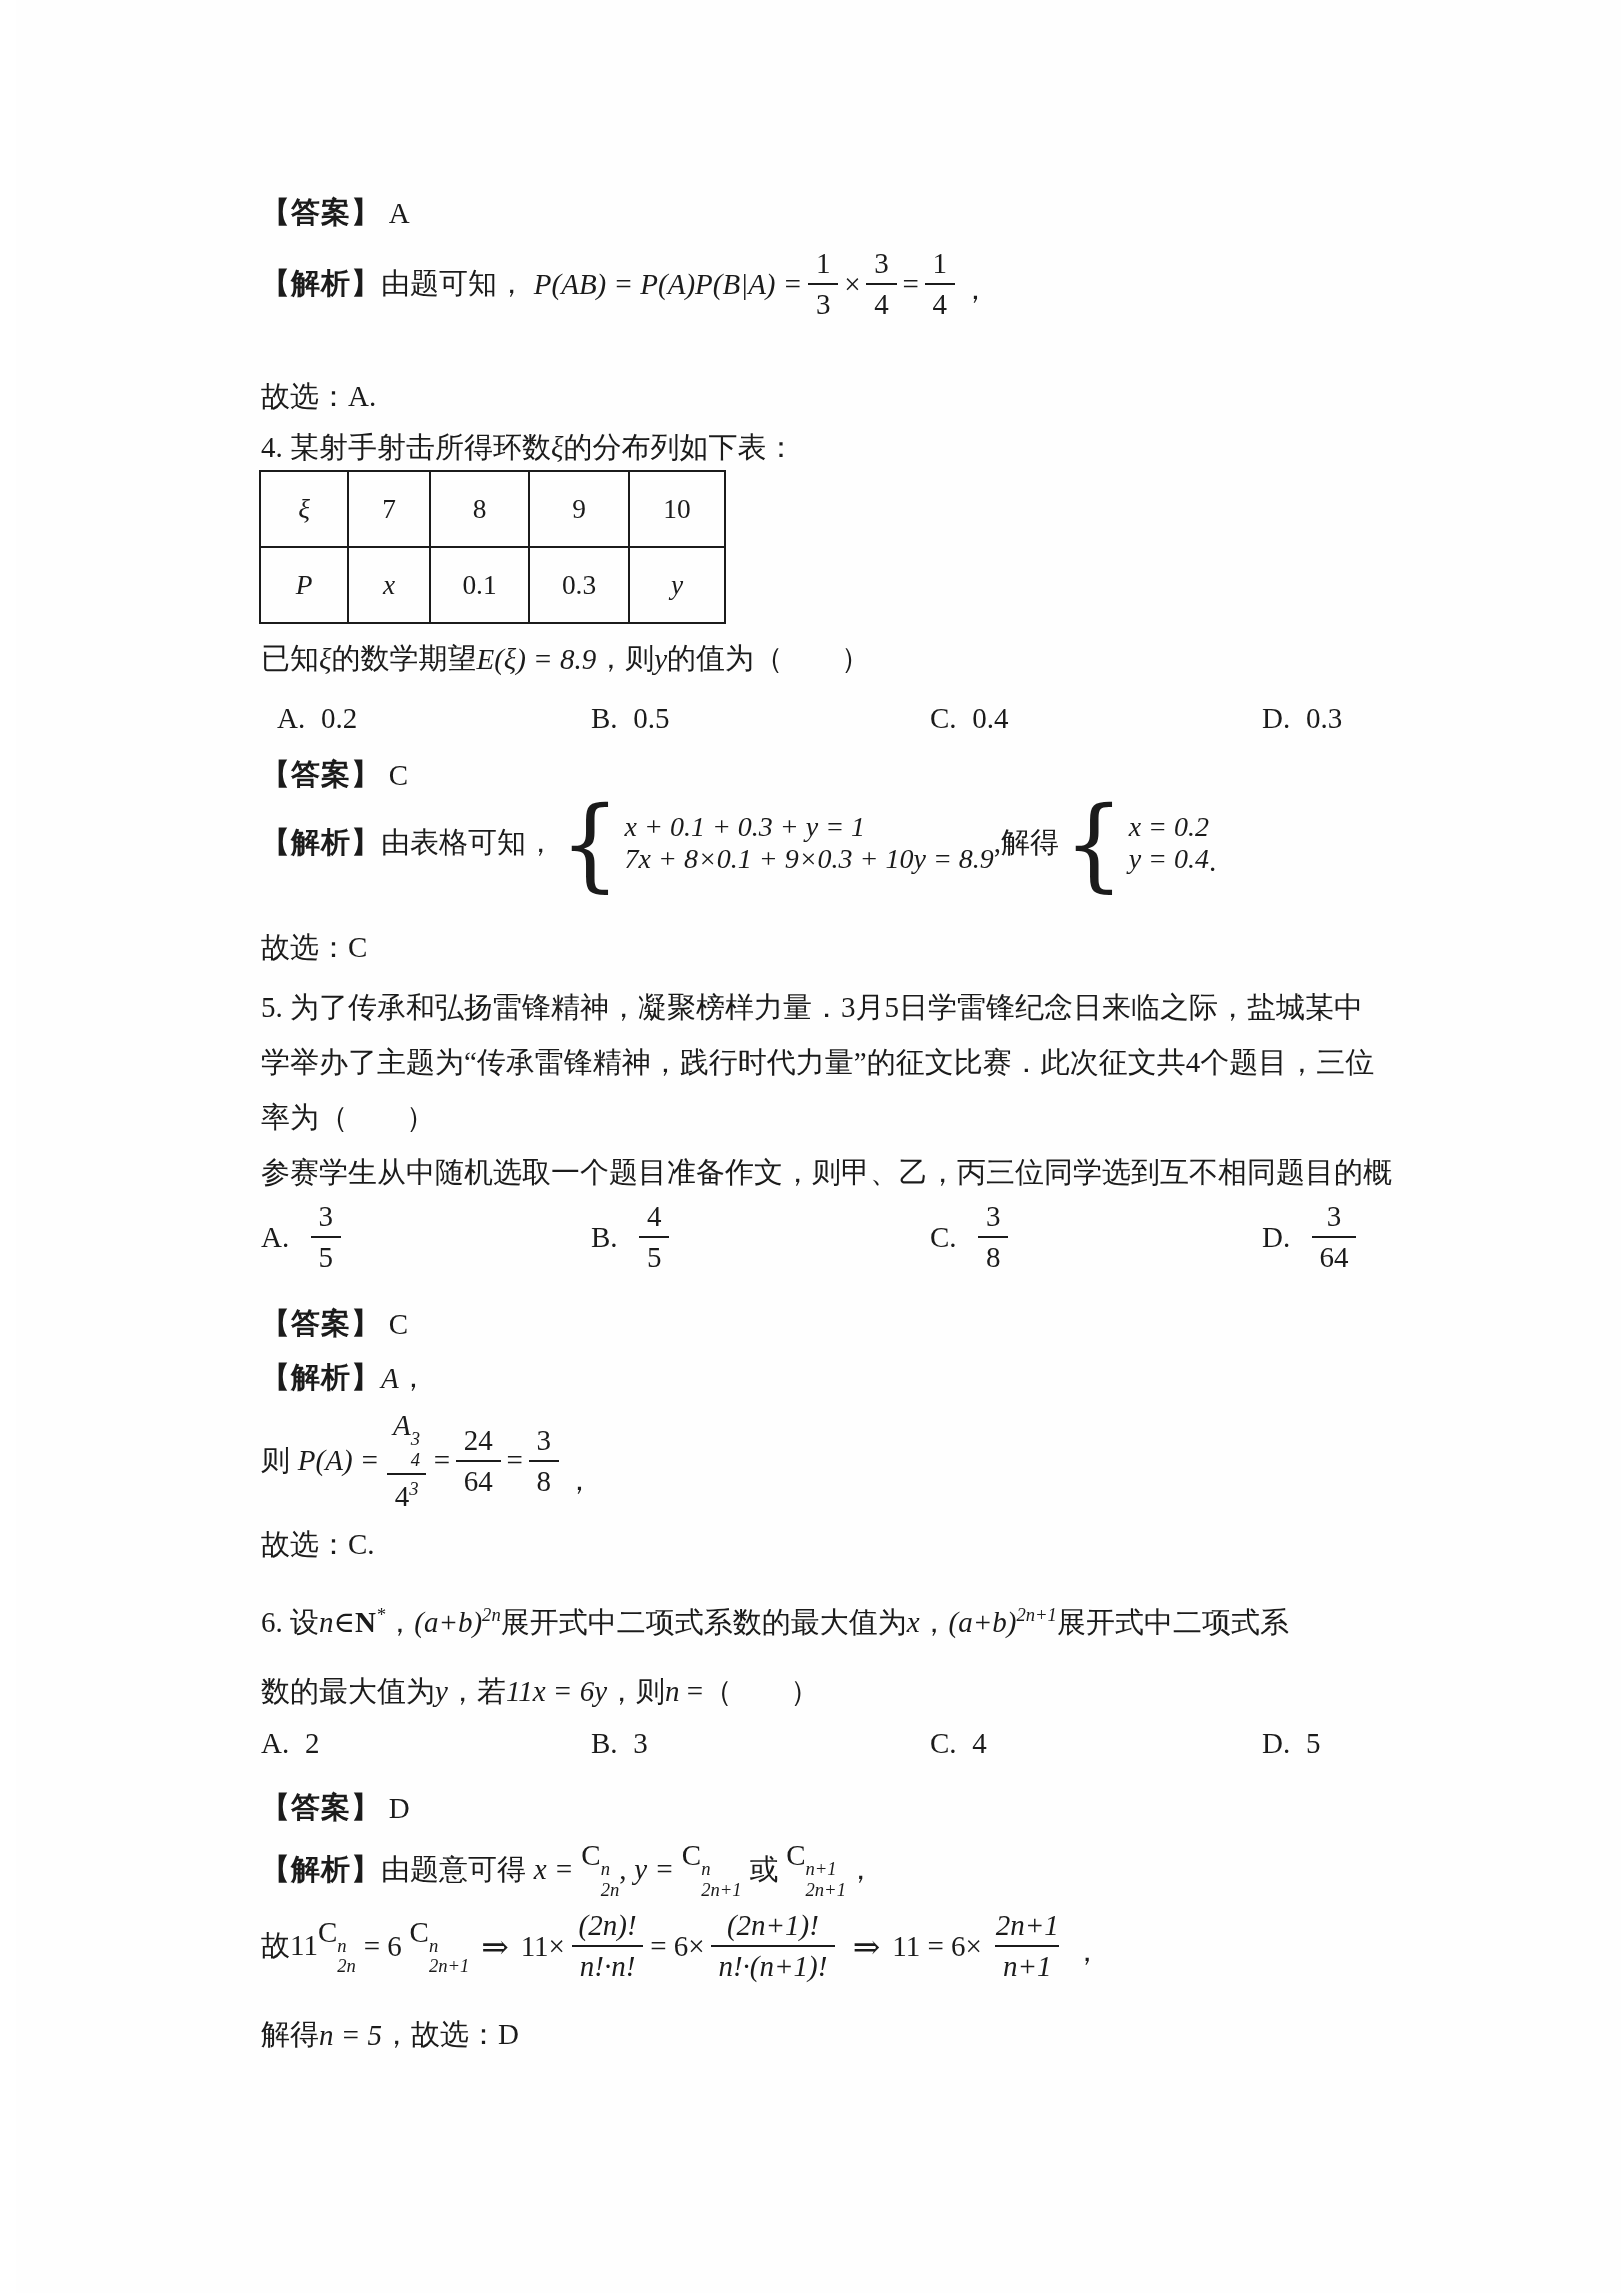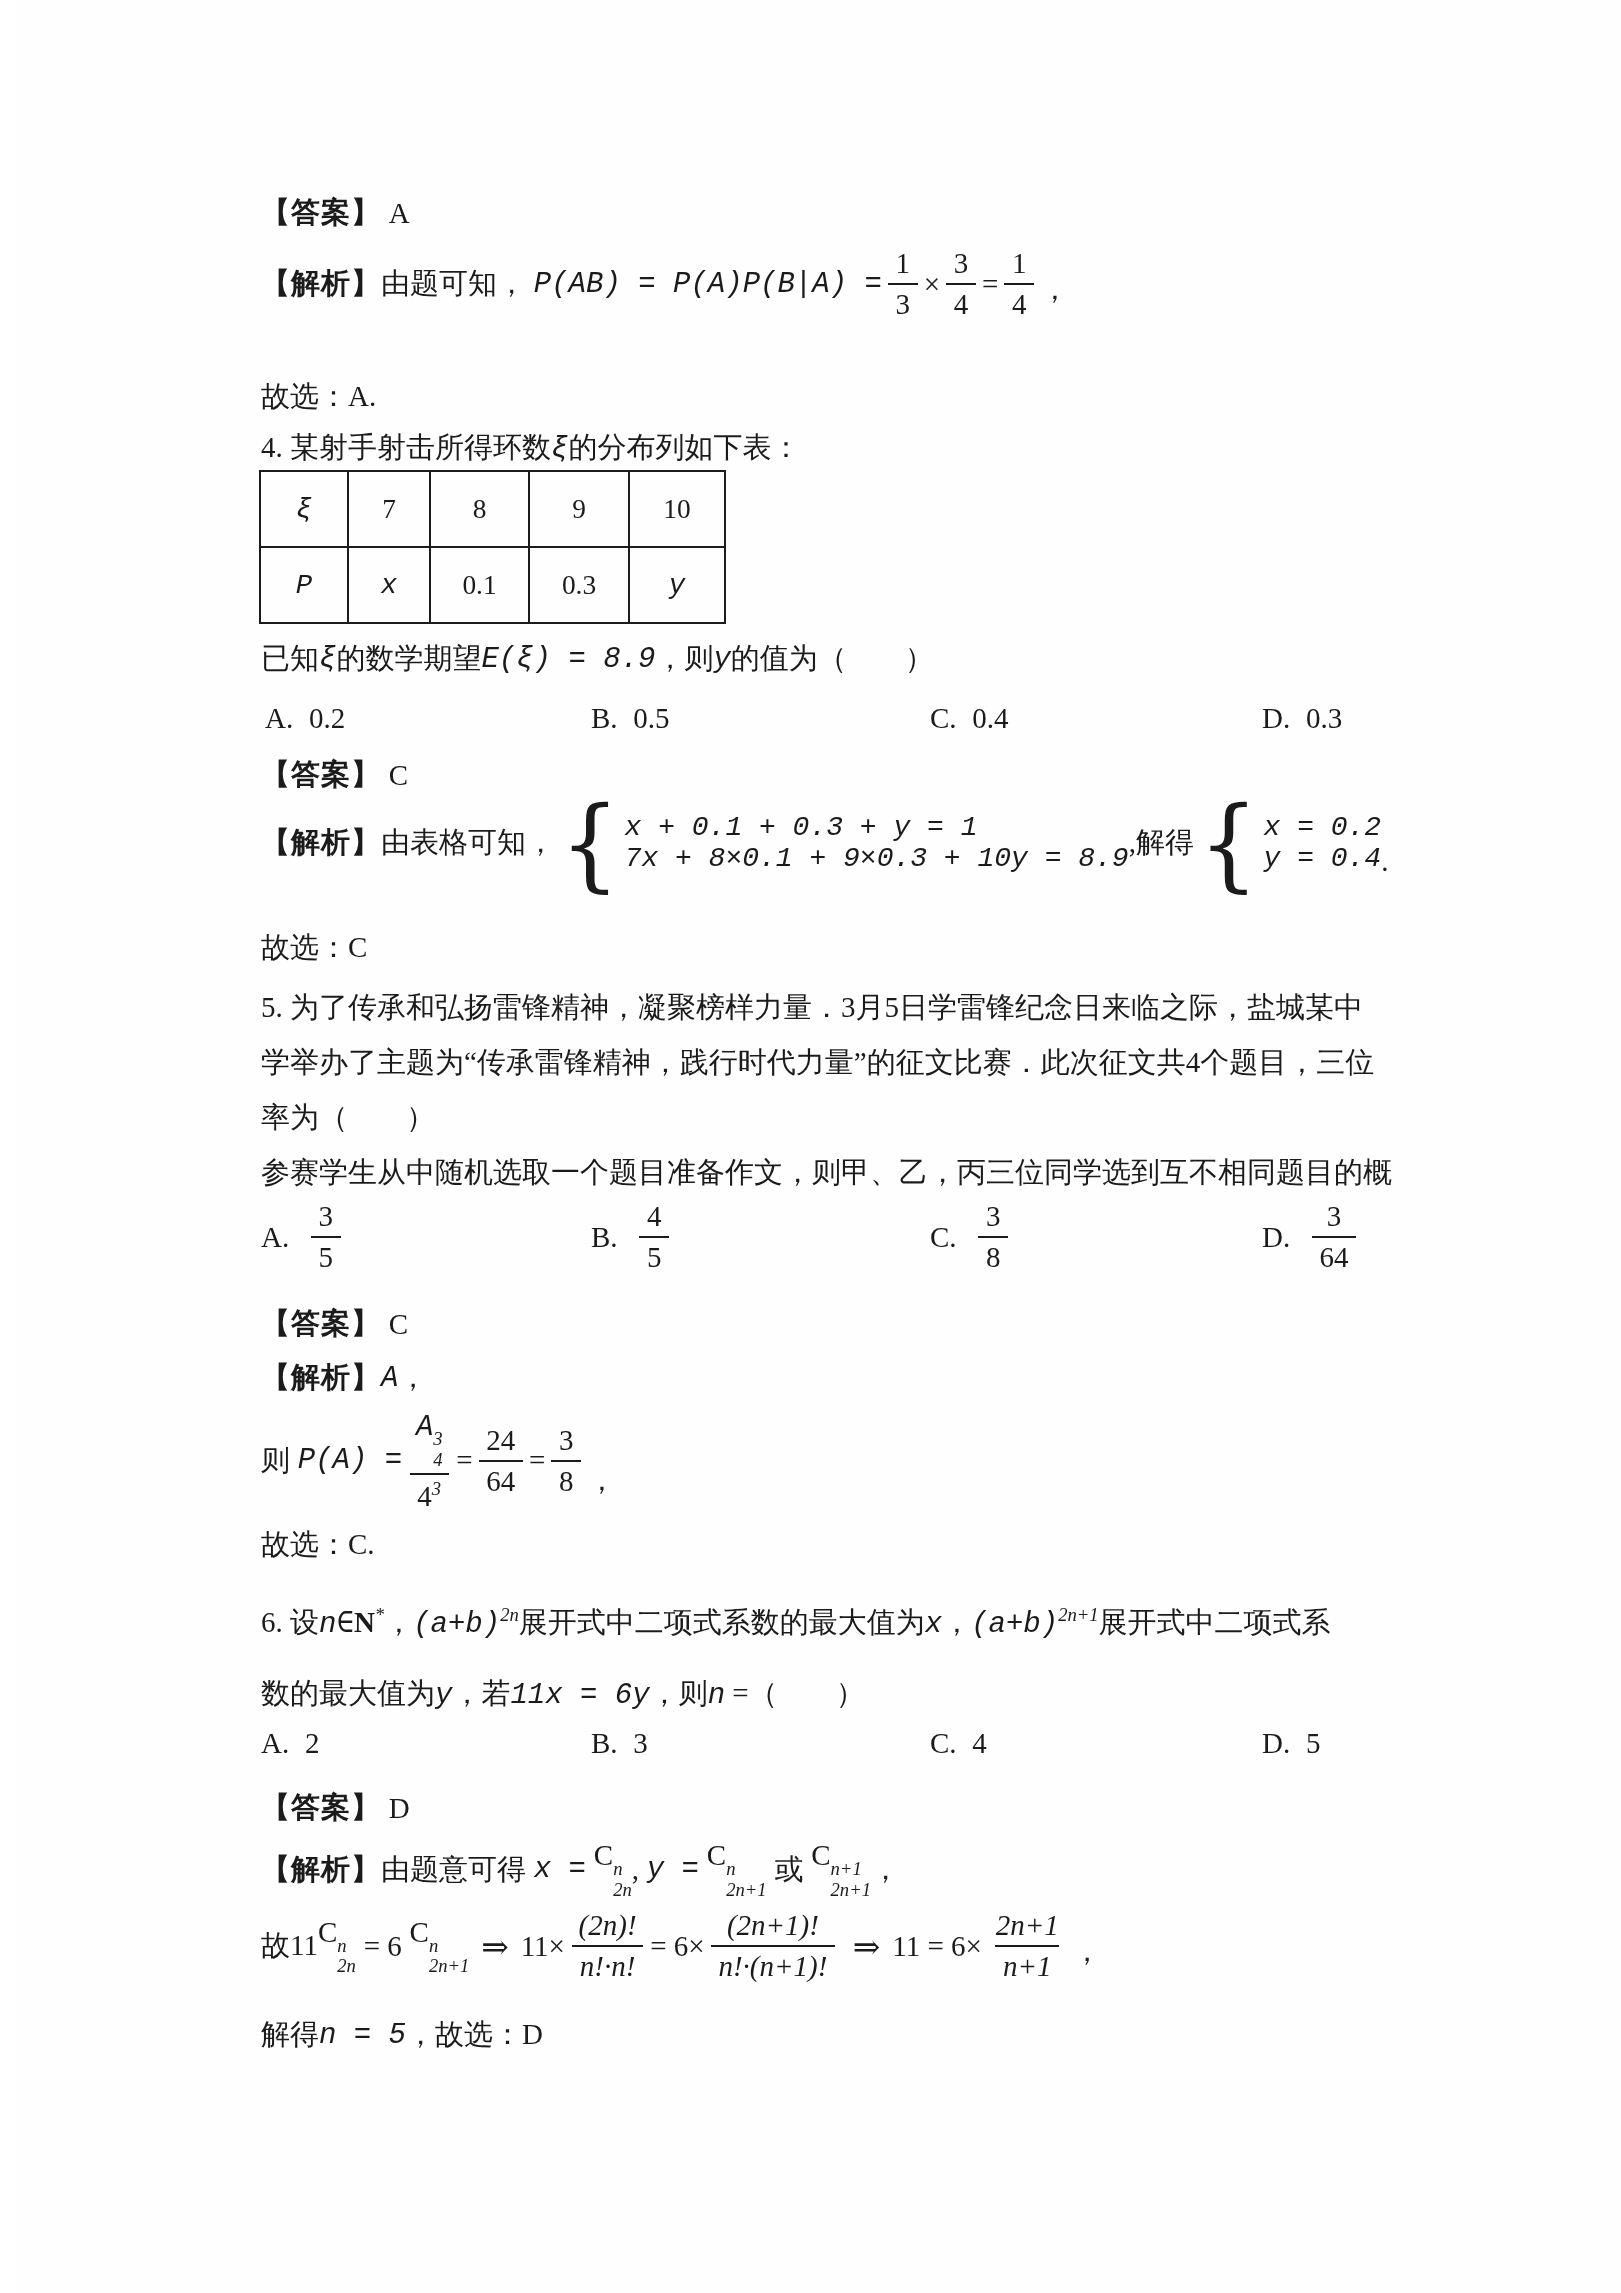--- a/index.html
+++ b/index.html
@@ -10,21 +10,21 @@
     width: 1621px;
     height: 2294px;
     background: #fefefe;
     color: #1b1b1b;
     font-family: "Liberation Serif", "DejaVu Serif", serif;
     font-size: 29px;
     margin-left: 16px;
   }
   .abs { position: absolute; left: 245px; }
   .lbl { font-weight: 700; letter-spacing: 1px; }
-  .mi { font-style: italic; font-family: Liberation Mono, monospace; }
+  .mi { font-style: italic; }
   .frow { display: flex; align-items: center; white-space: nowrap; }
   .frac { display: inline-flex; flex-direction: column; align-items: center; text-align: center; margin: 0 5.9px; font-style: normal; }
   .fnum { display: block; padding: 0 7.8px 2.9px; line-height: 1.15; }
   .fden { display: block; padding: 2.9px 7.8px 0; line-height: 1.15; border-top: 2px solid #1b1b1b; }
   .fit .fnum, .fit .fden { font-style: italic; }
   .tail { align-self: flex-end; padding-bottom: 11.8px; }
   .brace { font-size: 94px; line-height: 1; font-weight: 400; transform: scaleY(1.08); margin: 0 4.9px; font-family: "DejaVu Serif", serif; }
   .sys { display: inline-flex; flex-direction: column; gap: 0; font-size: 28px; }
   .optrow { position: absolute; left: 245px; width: 1137px; }
   .opt { position: absolute; top: 0; white-space: nowrap; }
@@ -108,21 +108,21 @@
     <span>已知</span>
       <span class="mi">ξ</span>
       <span>的数学期望</span>
       <span class="mi">E(ξ) = 8.9</span>
       <span>，则</span>
       <span class="mi">y</span>
       <span>的值为（　　）</span>
   </div>
 
   <div class="optrow" style="top:702px;height:41px">
-    <span class="opt" style="left:4px"><span class="okey">A.</span><span>0.2</span></span>
+    <span class="opt" style="left:16px"><span class="okey">A.</span><span>0.2</span></span>
     <span class="opt" style="left:330px"><span class="okey">B.</span><span>0.5</span></span>
     <span class="opt" style="left:669px"><span class="okey">C.</span><span>0.4</span></span>
     <span class="opt" style="left:1001px"><span class="okey">D.</span><span>0.3</span></span>
   </div>
 
   <div class="abs frow" style="top:755px">
     <span class="lbl">【答案】</span>
     <span class="sp">C</span>
   </div>
 

